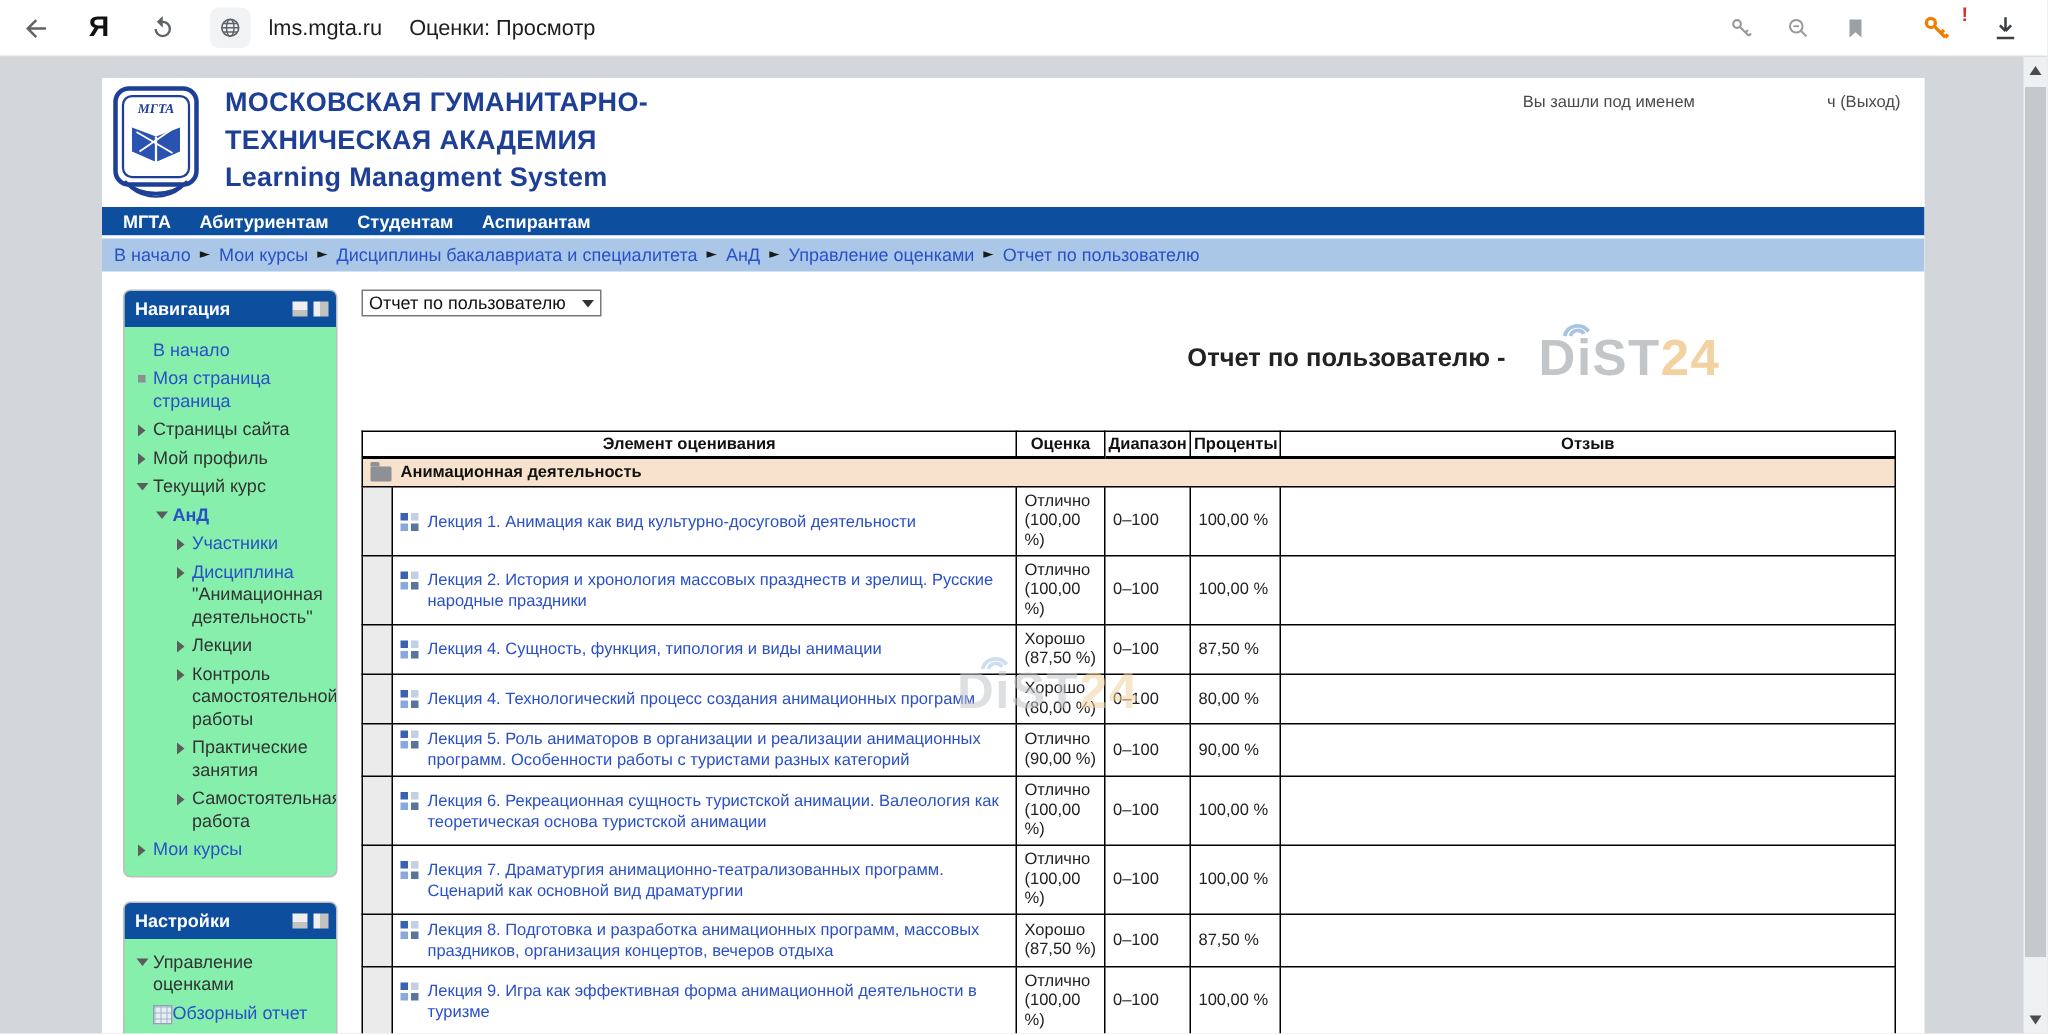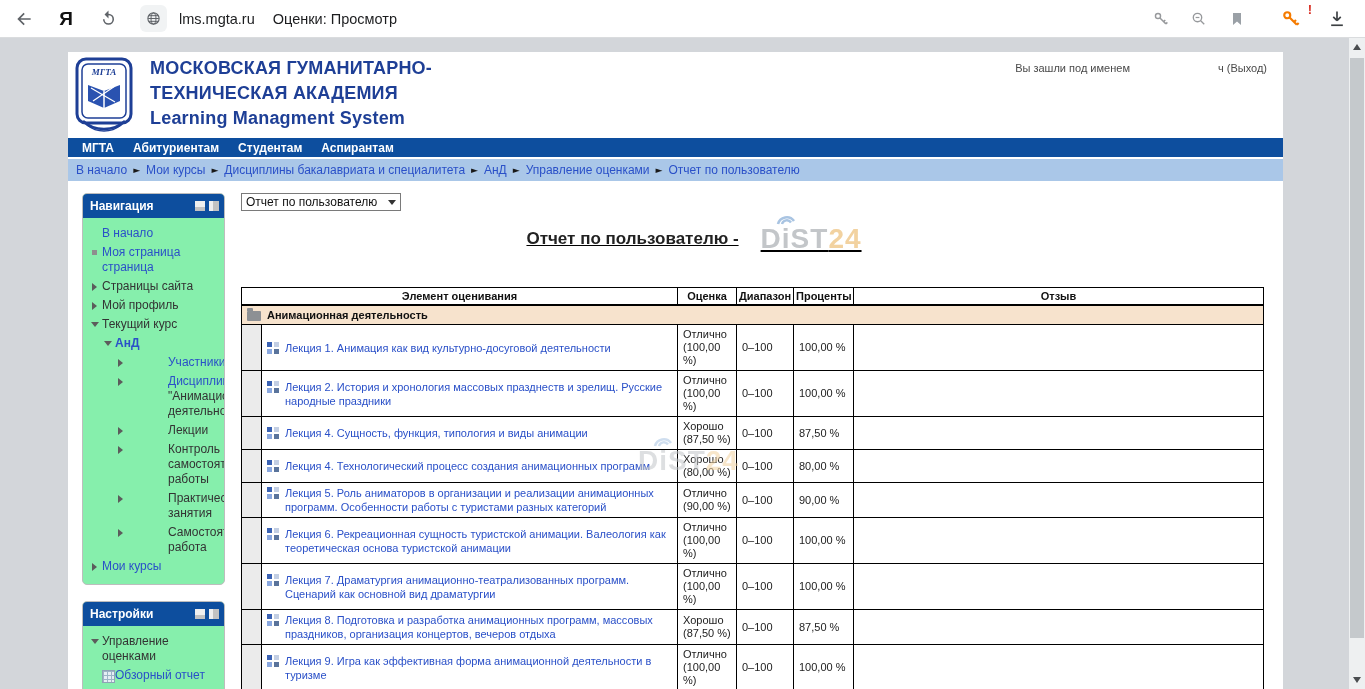--- a/index.html
+++ b/index.html
@@ -50,21 +50,21 @@
   .block { border:1px solid #bdbdbd; border-radius:5px; background:#86efac; margin-bottom:16px; overflow:hidden; }
   .block-hd { background:#0d4e9e; color:#fff; font-size:12px; font-weight:bold; padding:5px 5px 5px 7px;
               display:flex; align-items:center; }
   .block-hd .flex1 { flex:1; }
   .blk-ic { width:10px; height:10px; margin-left:4px; cursor:pointer; }
   .blk-ic.hide { background:linear-gradient(#efefef 55%, #c2c2c2 55%); }
   .blk-ic.dock { background:linear-gradient(90deg,#efefef 45%, #c2c2c2 45%); }
   .block-bd { padding:6px 3px 8px 3px; }
 
   .tree-row { display:flex; padding:2px 2px; font-size:12px; line-height:15px; }
-  .tree-row.lvl0 { padding-left:3px; } .tree-row.lvl1 { padding-left:16px; } .tree-row.lvl2 { padding-left:29px;gap:40px; }
+  .tree-row.lvl0 { padding-left:3px; } .tree-row.lvl1 { padding-left:16px; } .tree-row.lvl2 { padding-left:29px; }
   .ticon { flex:0 0 13px; height:13px; position:relative; margin-top:1px; }
   .ticon.collapsed::before { content:""; position:absolute; left:3px; top:3px;
      border-left:5px solid #5c5c5c; border-top:4px solid transparent; border-bottom:4px solid transparent; }
   .ticon.expanded::before { content:""; position:absolute; left:2px; top:4px;
      border-top:5px solid #5c5c5c; border-left:4px solid transparent; border-right:4px solid transparent; }
   .ticon.bullet::before { content:""; position:absolute; left:3px; top:4px; width:5px; height:5px; background:#8e8e8e; }
   .ticon.grid::before { content:""; position:absolute; left:0; top:1px; width:11px; height:11px;
      border:1px solid #8fa3b5; background-color:#e6eef4;
      background-image:linear-gradient(90deg,#9db4c6 1px,transparent 1px),linear-gradient(#9db4c6 1px,transparent 1px);
      background-size:4px 4px; }
@@ -74,25 +74,25 @@
   .tlabel.bold { font-weight:bold; }
   .tsuffix { color:#333; }
 
   
   .main { flex:1; padding:0 16px; position:relative; }
   .select-box { margin-top:0; width:160px; height:18px; border:1px solid #7a7a7a; background:#fff;
                 display:flex; align-items:center; font-size:12px; padding:0 4px; cursor:pointer; color:#111; }
   .select-box .flex1 { flex:1; }
   .caret-down { border-left:4px solid transparent; border-right:4px solid transparent; border-top:5px solid #333; }
 
-  .heading-row { margin-top:10px; display:flex; justify-content:center; align-items:center; gap:22px;
-                 margin-right:120px;text-decoration:underline; }
+  .heading-row { margin-top:10px; display:flex; justify-content:flex-end; align-items:center; gap:22px;
+                 margin-right:120px; }
   .page-heading { font-size:17px; font-weight:bold; color:#222; }
 
-  .wm { position:relative; font-weight:bold; font-size:28px; line-height:36px; letter-spacing:1px; white-space:nowrap; }
+  .wm { position:relative; font-weight:bold; font-size:34px; line-height:36px; letter-spacing:1px; white-space:nowrap; }
   .wm .wm-gray { color:#c3c6c9; }
   .wm .wm-accent { color:#f2d2a0; }
   .wm svg { position:absolute; top:-11px; left:13px; }
   .wm.overlay { position:absolute; left:413px; top:250px; opacity:.55; z-index:5; pointer-events:none; }
 
   
   .gtable { margin-top:30px; width:1023px; border-collapse:collapse; table-layout:fixed; background:#fff; }
   .gtable th, .gtable td { border:1px solid #000; font-size:11px; padding:3px 5px; vertical-align:middle; }
   .gtable th { font-weight:bold; border-bottom:2px solid #000; padding:2px; color:#111; }
   .indent { background:#ebebeb; padding:0; }

